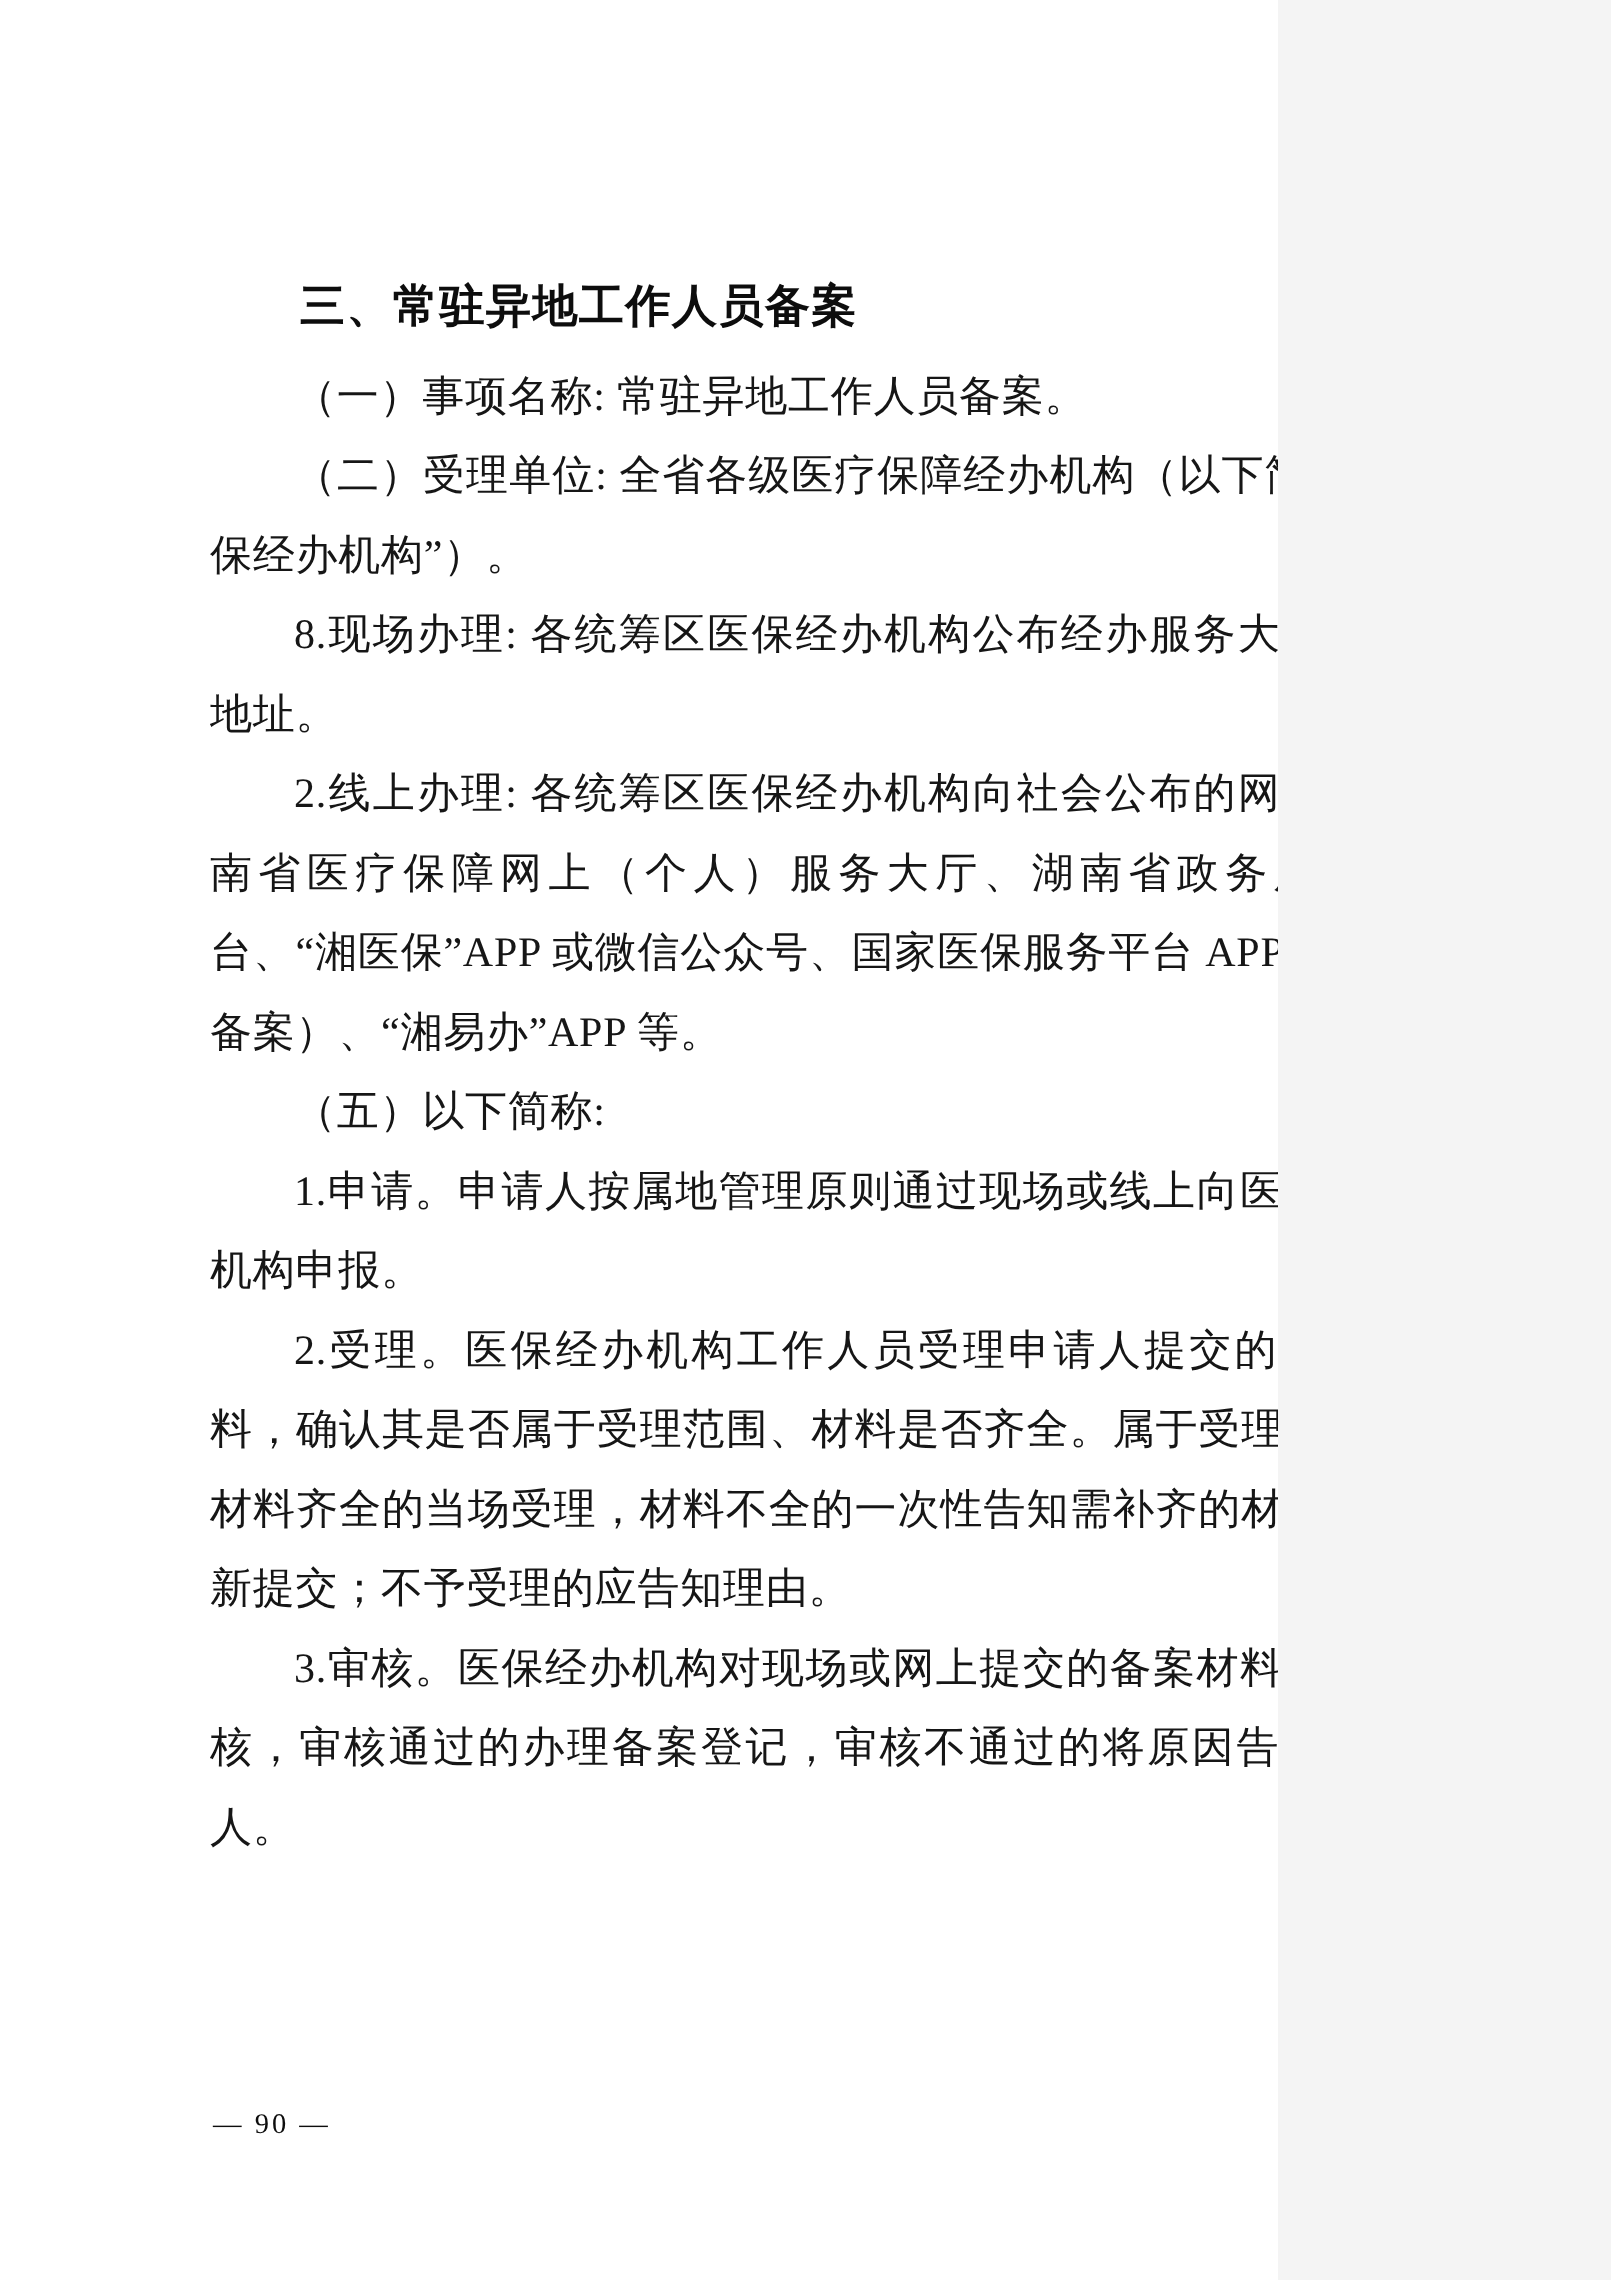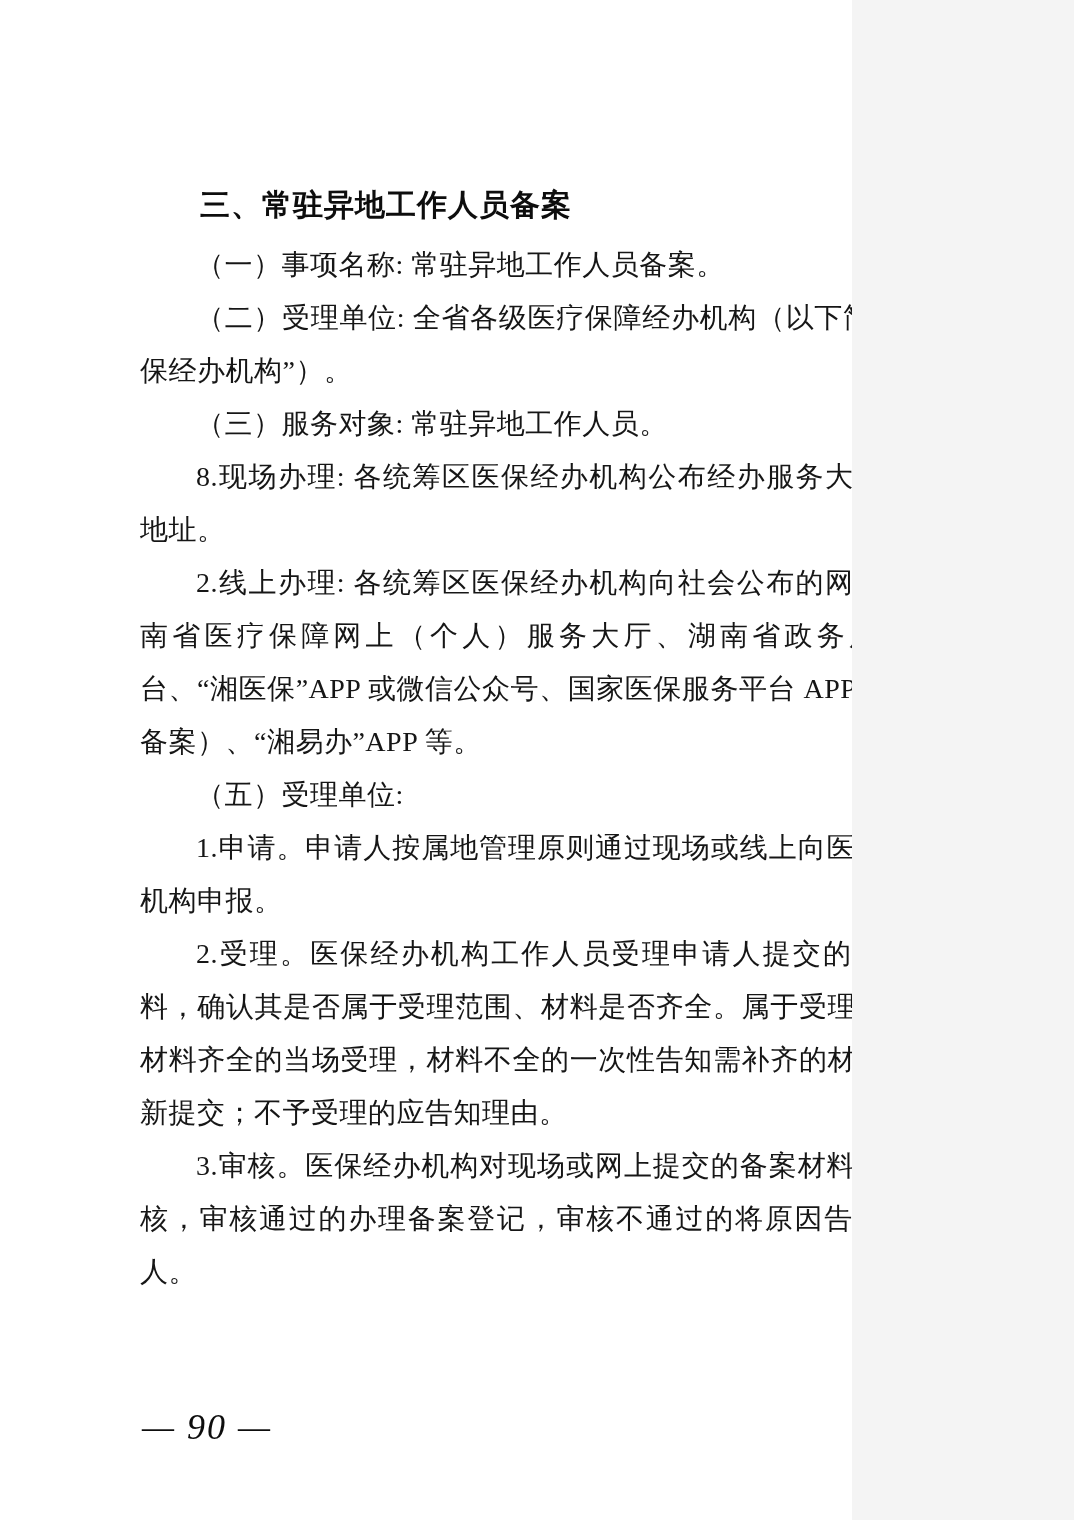--- a/index.html
+++ b/index.html
@@ -35,36 +35,34 @@
     font-size: 28px;
     line-height: 53px;
     text-indent: 2em;
     text-align: justify;
     text-justify: inter-ideograph;
     letter-spacing: 0.5px;
   }
   .footer {
     position: absolute;
     left: 142px; top: 1406px;
-    font-size: 36px;
+    font-size: 19px;
     letter-spacing: 2px;
     color: #0d0d0d;
-    font-style: italic;
   }
 </style>
 </head>
 <body>
 
 <div class="page">
   <div class="content">
     <h1 class="heading">三、常驻异地工作人员备案</h1>
     <p class="para">（一）事项名称: 常驻异地工作人员备案。</p>
     <p class="para">（二）受理单位: 全省各级医疗保障经办机构（以下简称“医保经办机构”）。</p>
-    <p class="para">（三）服务对象: 常驻异地工作人员。</p>
     <p class="para">8.现场办理: 各统筹区医保经办机构公布经办服务大厅办理地址。</p>
     <p class="para">2.线上办理: 各统筹区医保经办机构向社会公布的网站、湖南省医疗保障网上（个人）服务大厅、湖南省政务服务平台、“湘医保”APP 或微信公众号、国家医保服务平台 APP（跨省备案）、“湘易办”APP 等。</p>
-    <p class="para">（五）受理单位:</p>
+    <p class="para">（五）以下简称:</p>
     <p class="para">1.申请。申请人按属地管理原则通过现场或线上向医保经办机构申报。</p>
     <p class="para">2.受理。医保经办机构工作人员受理申请人提交的申请材料，确认其是否属于受理范围、材料是否齐全。属于受理范围且材料齐全的当场受理，材料不全的一次性告知需补齐的材料并重新提交；不予受理的应告知理由。</p>
     <p class="para">3.审核。医保经办机构对现场或网上提交的备案材料进行审核，审核通过的办理备案登记，审核不通过的将原因告知申请人。</p>
   </div>
   <div class="footer">— 90 —</div>
 </div>
 
 </body></html>

